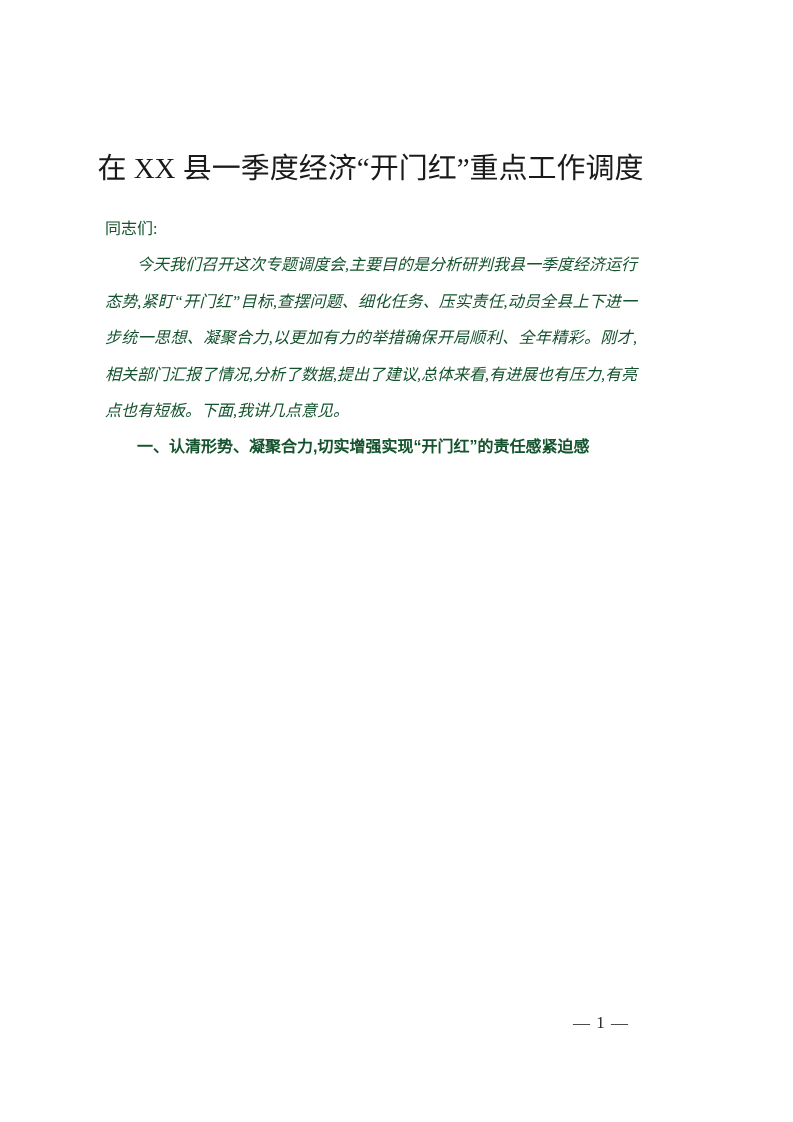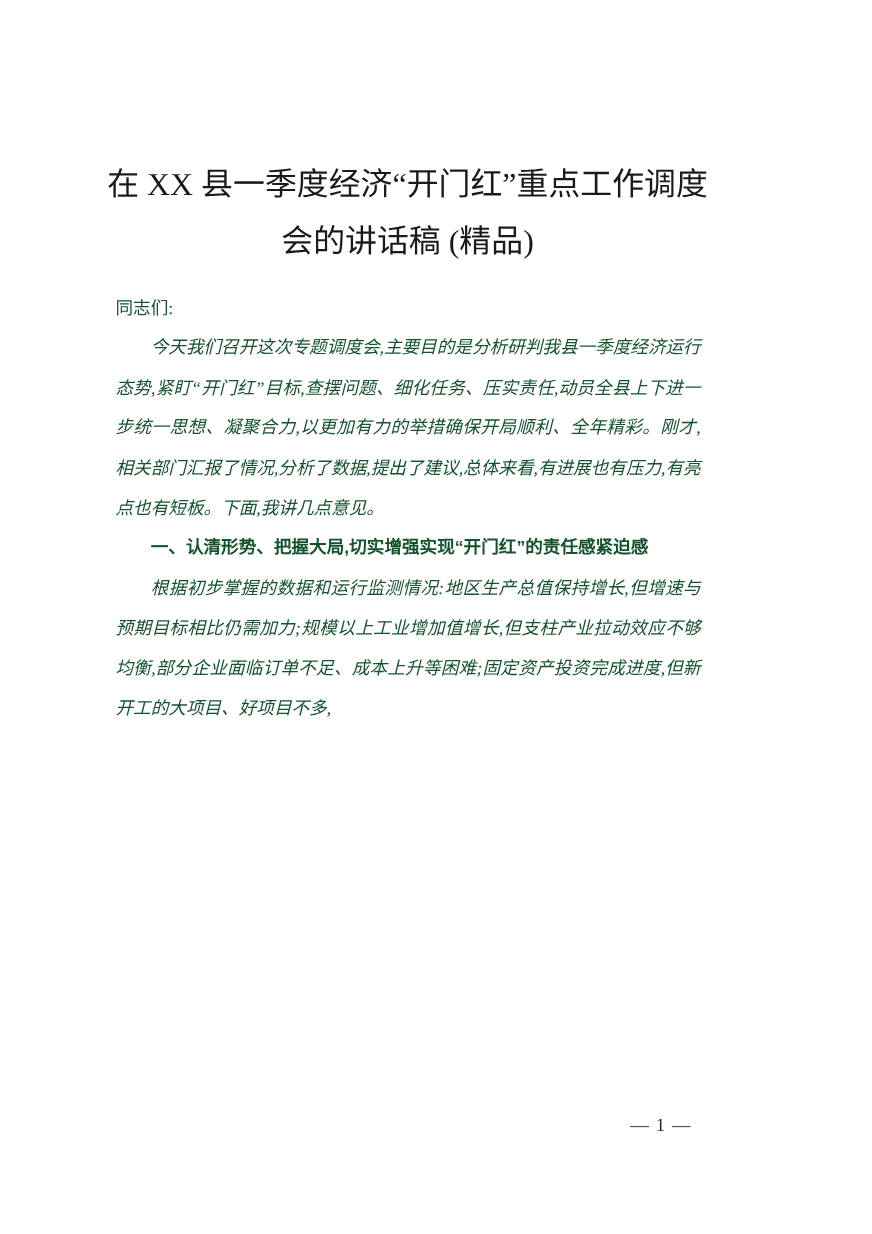--- a/index.html
+++ b/index.html
@@ -58,29 +58,27 @@
     font-family: "Liberation Serif", "DejaVu Serif", serif;
   }
 </style>
 </head>
 <body>
 
 <div class="page">
 
   <div class="doc-title">
     <div>在 XX 县一季度经济“开门红”重点工作调度</div>
-    <div>会的讲话稿 (精品)</div>
   </div>
 
   <div class="content">
     <p>同志们:</p>
 
     <p class="indent">今天我们召开这次专题调度会,主要目的是分析研判我县一季度经济运行态势,紧盯“开门红”目标,查摆问题、细化任务、压实责任,动员全县上下进一步统一思想、凝聚合力,以更加有力的举措确保开局顺利、全年精彩。刚才,相关部门汇报了情况,分析了数据,提出了建议,总体来看,有进展也有压力,有亮点也有短板。下面,我讲几点意见。</p>
 
-    <p class="section-heading">一、认清形势、把握大局,切实增强实现“开门红”的责任感紧迫感</p>
+    <p class="section-heading">一、认清形势、凝聚合力,切实增强实现“开门红”的责任感紧迫感</p>
 
 
-    <p class="indent">根据初步掌握的数据和运行监测情况:地区生产总值保持增长,但增速与预期目标相比仍需加力;规模以上工业增加值增长,但支柱产业拉动效应不够均衡,部分企业面临订单不足、成本上升等困难;固定资产投资完成进度,但新开工的大项目、好项目不多,</p>
   </div>
 
   <div class="page-footer">— 1 —</div>
 
 </div>
 
 </body></html>

